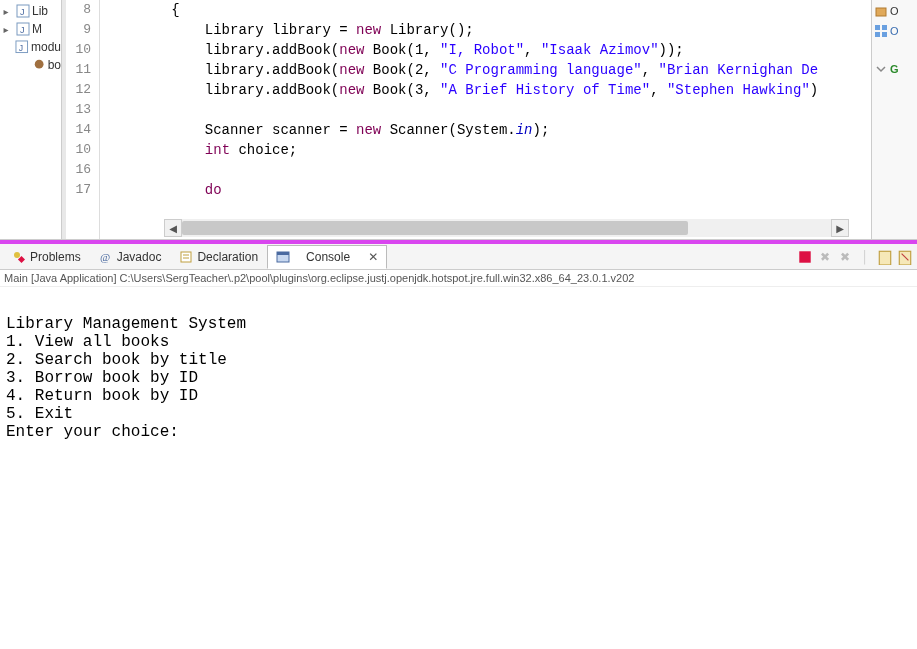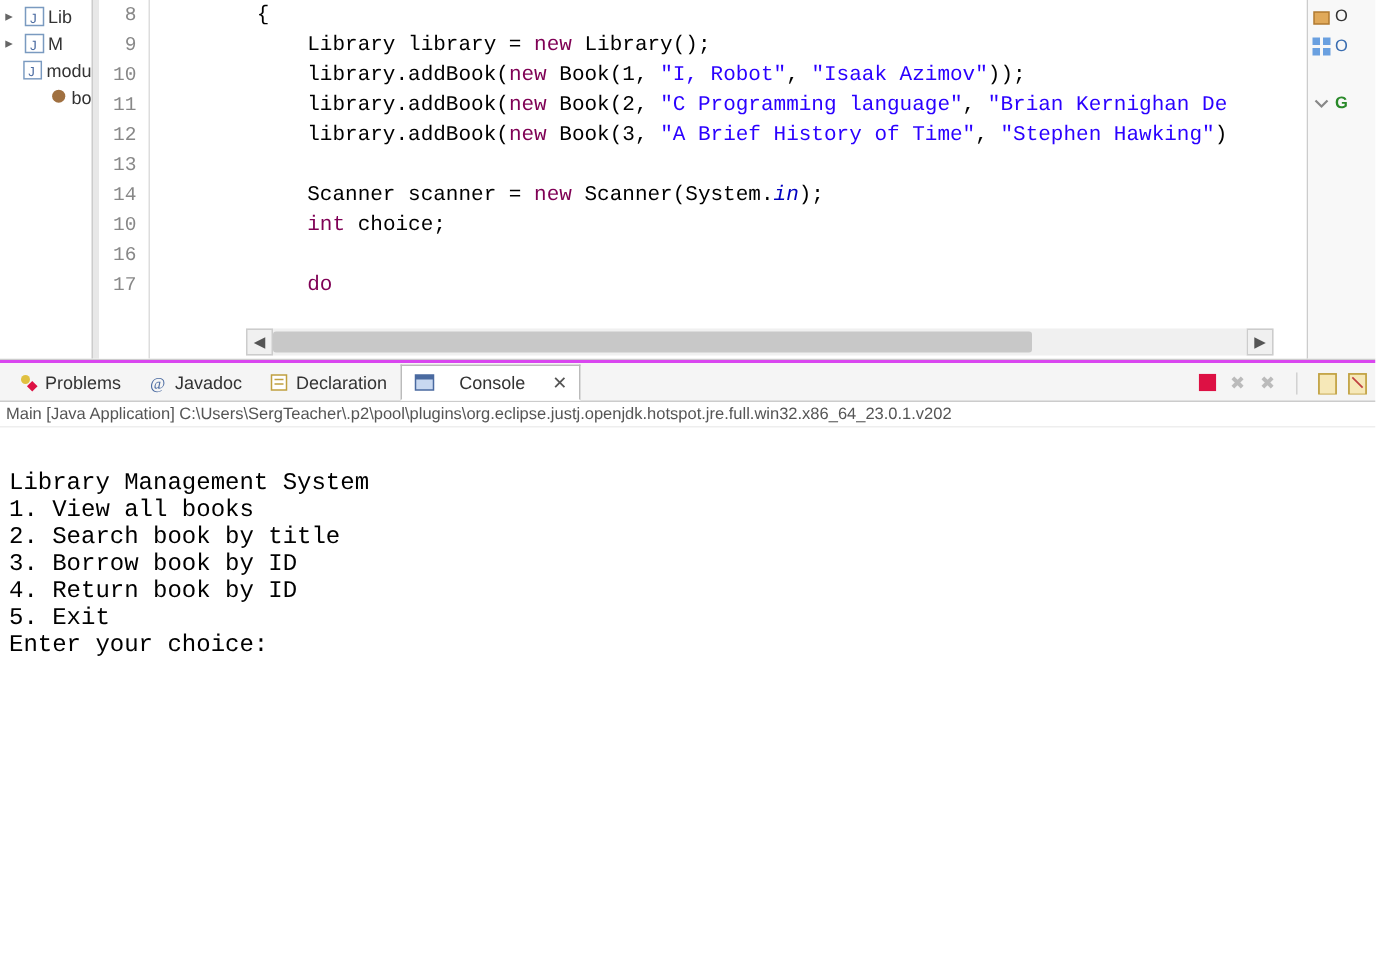--- a/index.html
+++ b/index.html
@@ -128,21 +128,21 @@
     }
     .side-panel .side-row {
       display: flex;
       align-items: center;
       gap: 2px;
       margin-bottom: 6px;
       color: #333;
       white-space: nowrap;
     }
     .bottom-panel {
-      border-top: 2px solid #d946ef;
+      border-top: 4px solid #d946ef;
     }
     .tabs-row {
       display: flex;
       align-items: center;
       background: #f5f5f5;
       height: 26px;
       border-bottom: 1px solid #ccc;
       padding-left: 3px;
     }
     .tab {

